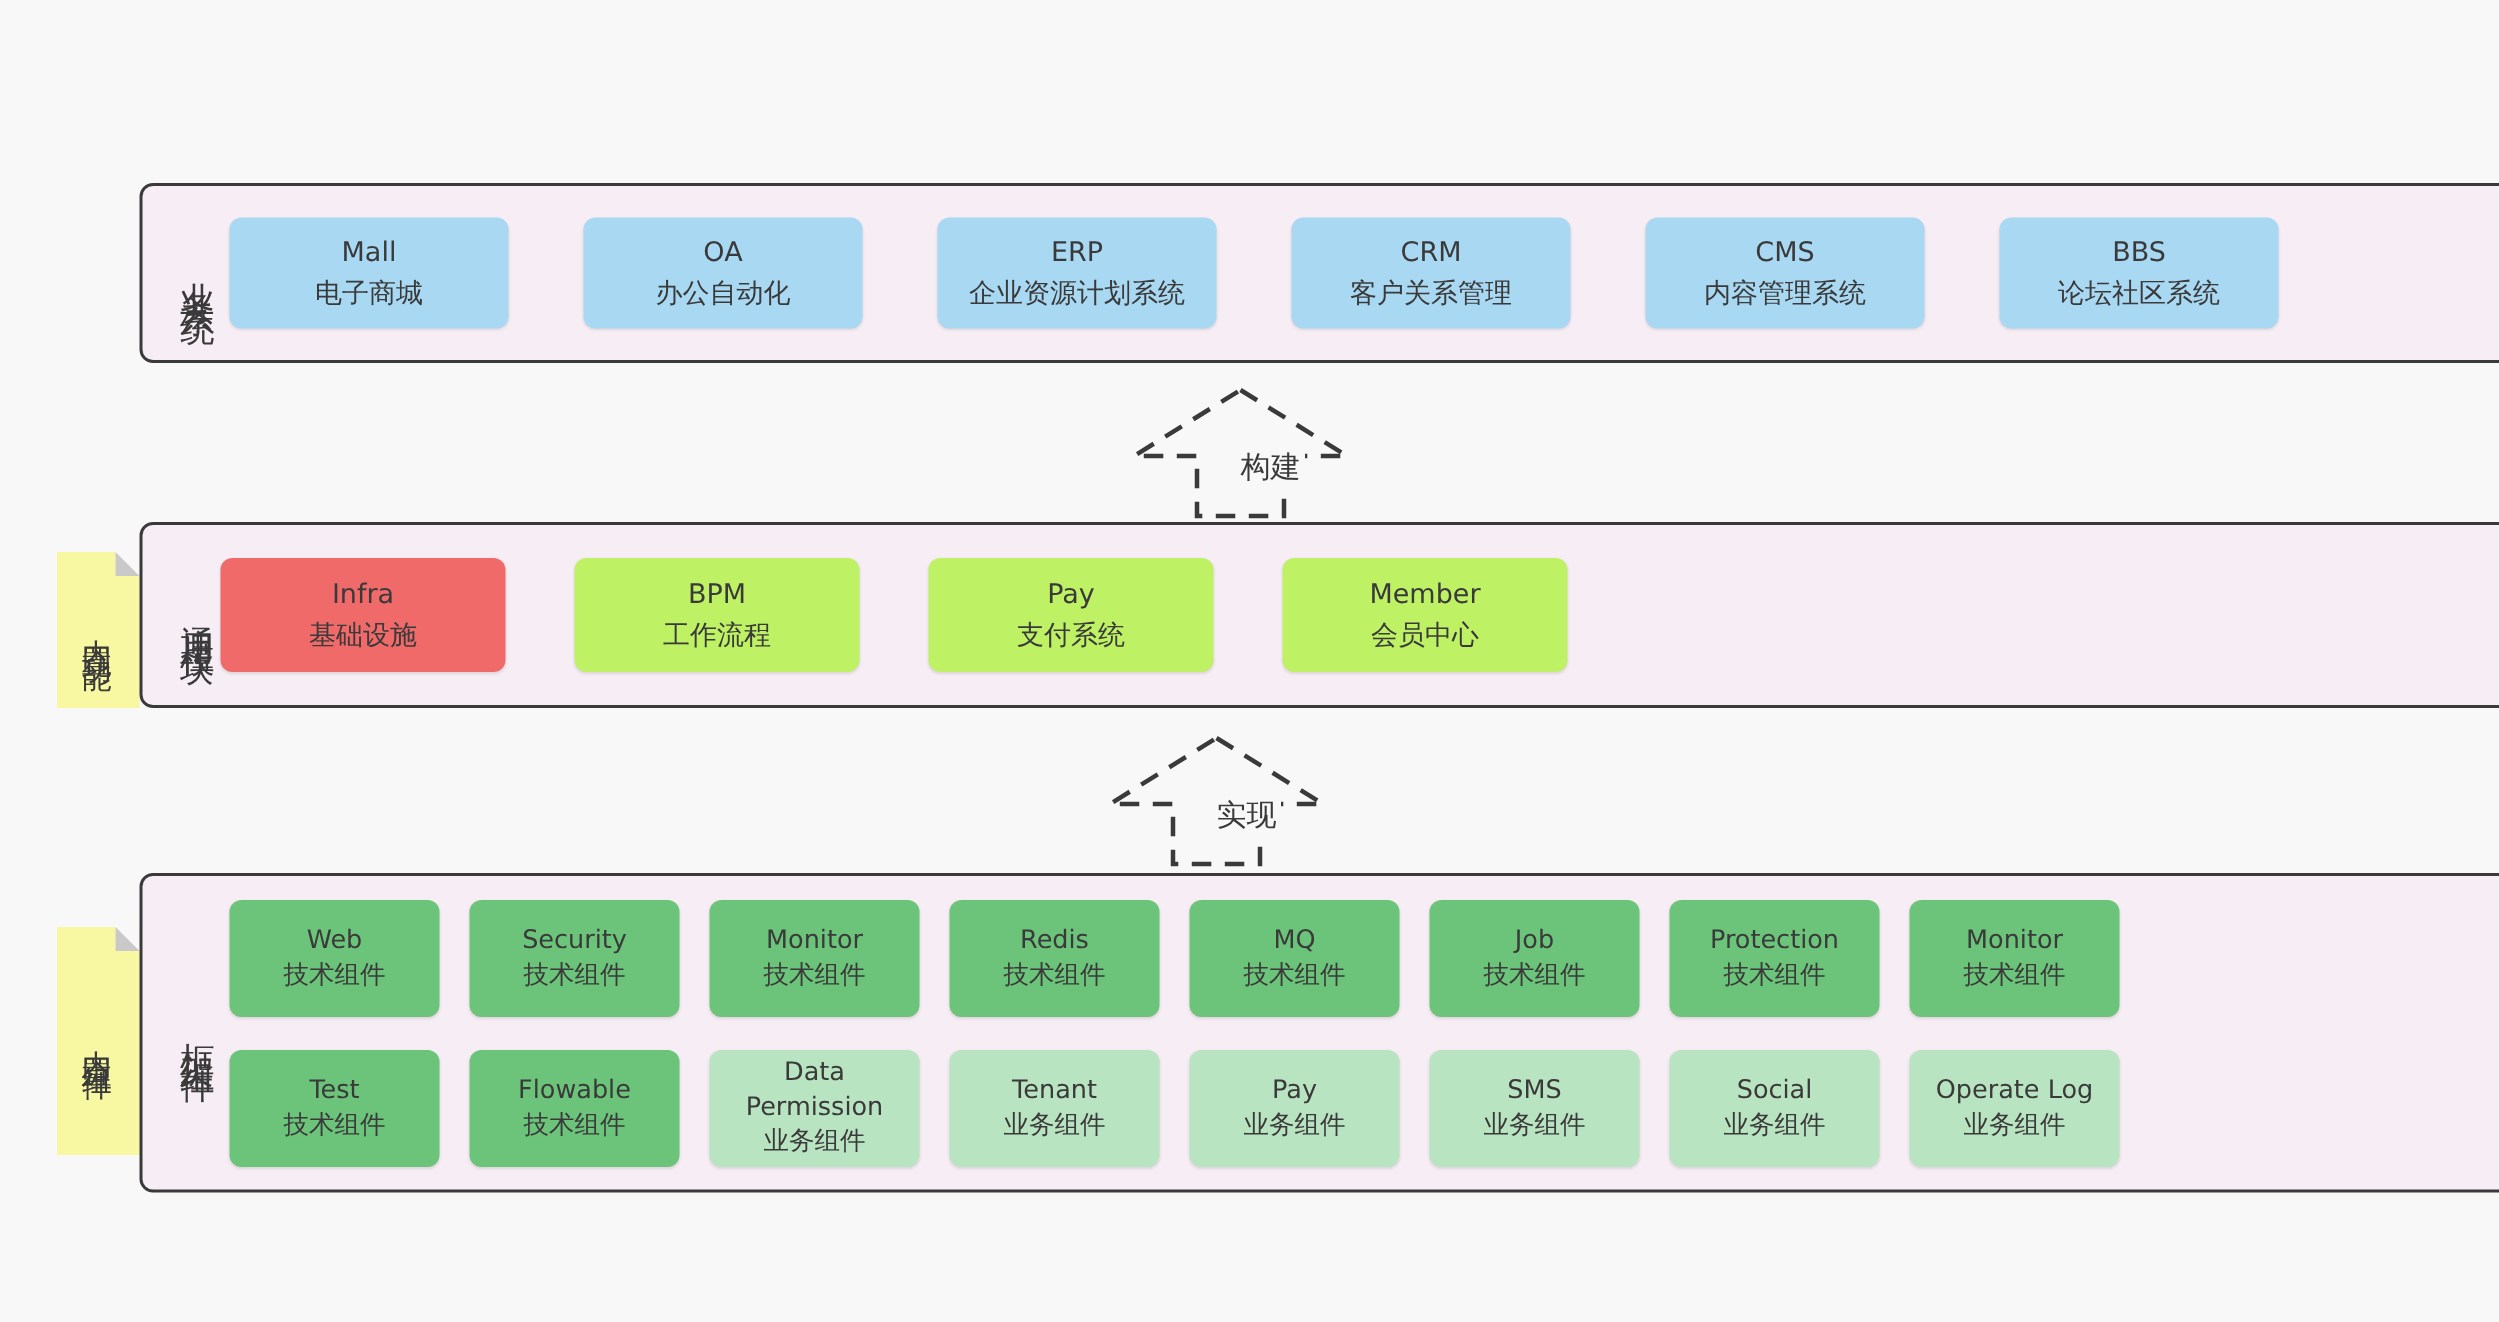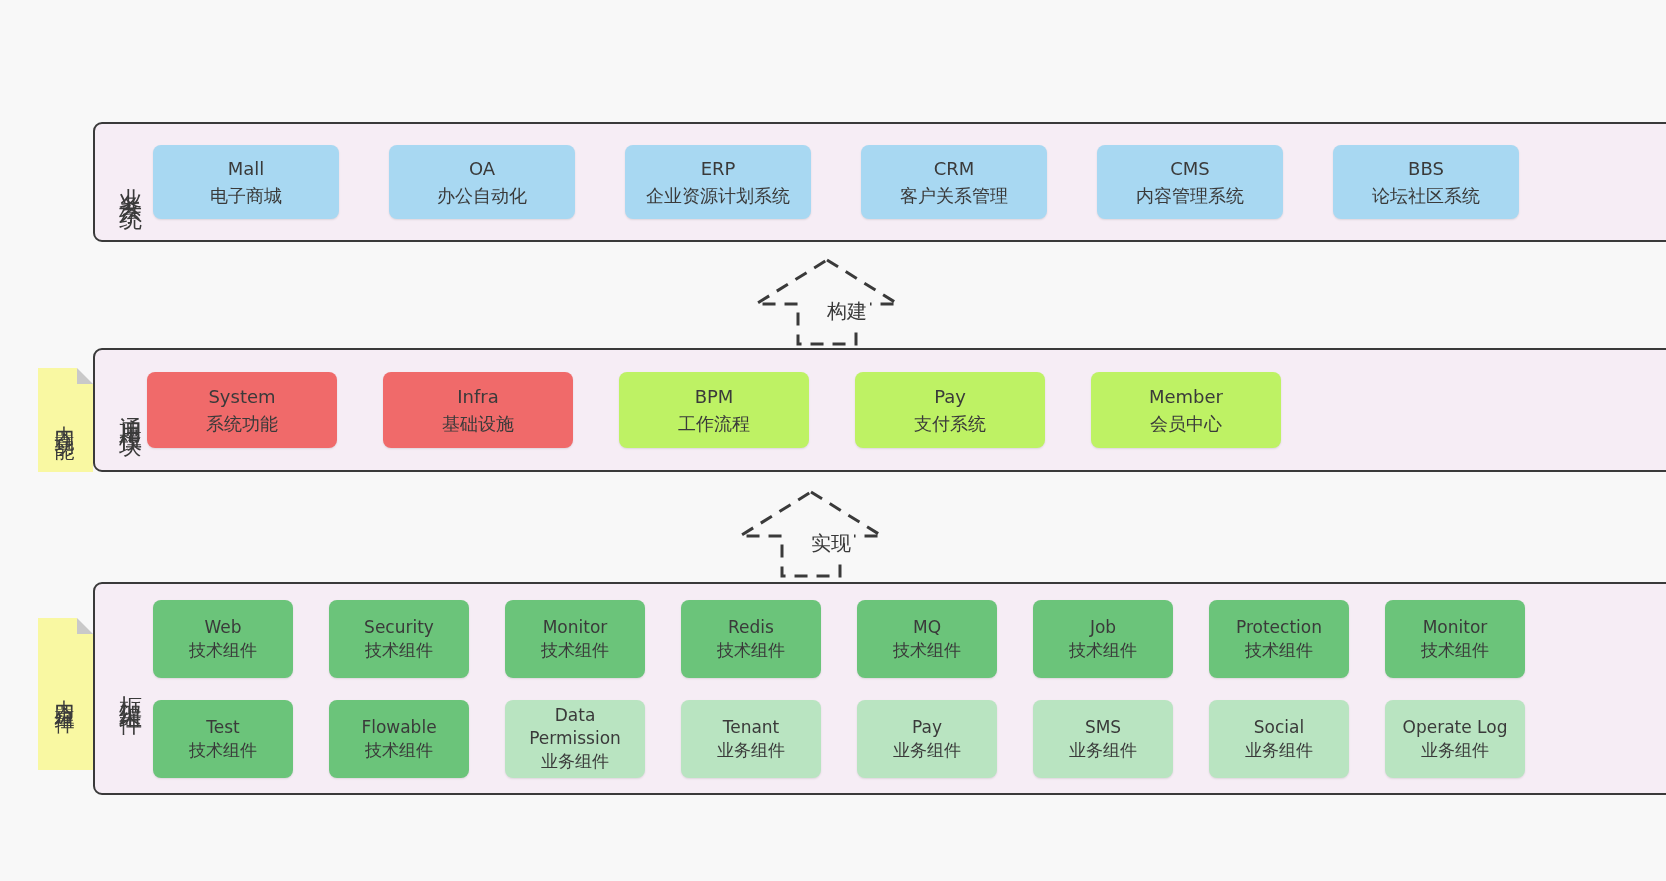--- a/index.html
+++ b/index.html
@@ -27,21 +27,21 @@
   .band-label {
     flex:0 0 auto;
     writing-mode:vertical-rl; text-orientation:upright;
     font-size:23px; letter-spacing:6px;
     margin-left:12px; width:40px; text-align:center;
     color:#3a3a3a;
   }
 
   .box-row { display:flex; gap:50px; margin-left:6px; }
   .rows-wrap { display:flex; flex-direction:column; gap:22px; margin-left:0; }
-  .box-row.small { gap:36px; }
+  .box-row.small { gap:20px; }
 
   .box {
     width:186px; height:74px;
     border-radius:8px;
     display:flex; flex-direction:column; align-items:center; justify-content:center;
     text-align:center; line-height:1.5;
     box-shadow:0 1px 2px rgba(0,0,0,0.10);
   }
   .box-sm {
     width:140px; height:78px;
@@ -131,24 +131,20 @@
 
 <div class="note" id="note-modules">
   <div class="note-fold"></div>
   <span class="note-text">内置功能</span>
 </div>
 
 <div class="band" id="band-modules">
   <div class="band-label">通用模块</div>
   <div class="box-row mid-row">
     <div class="box red">
-      <span class="title">System</span>
-      <span class="subtitle">系统功能</span>
-    </div>
-    <div class="box red">
       <span class="title">Infra</span>
       <span class="subtitle">基础设施</span>
     </div>
     <div class="box pink">
       <span class="title">BPM</span>
       <span class="subtitle">工作流程</span>
     </div>
     <div class="box pink">
       <span class="title">Pay</span>
       <span class="subtitle">支付系统</span>

